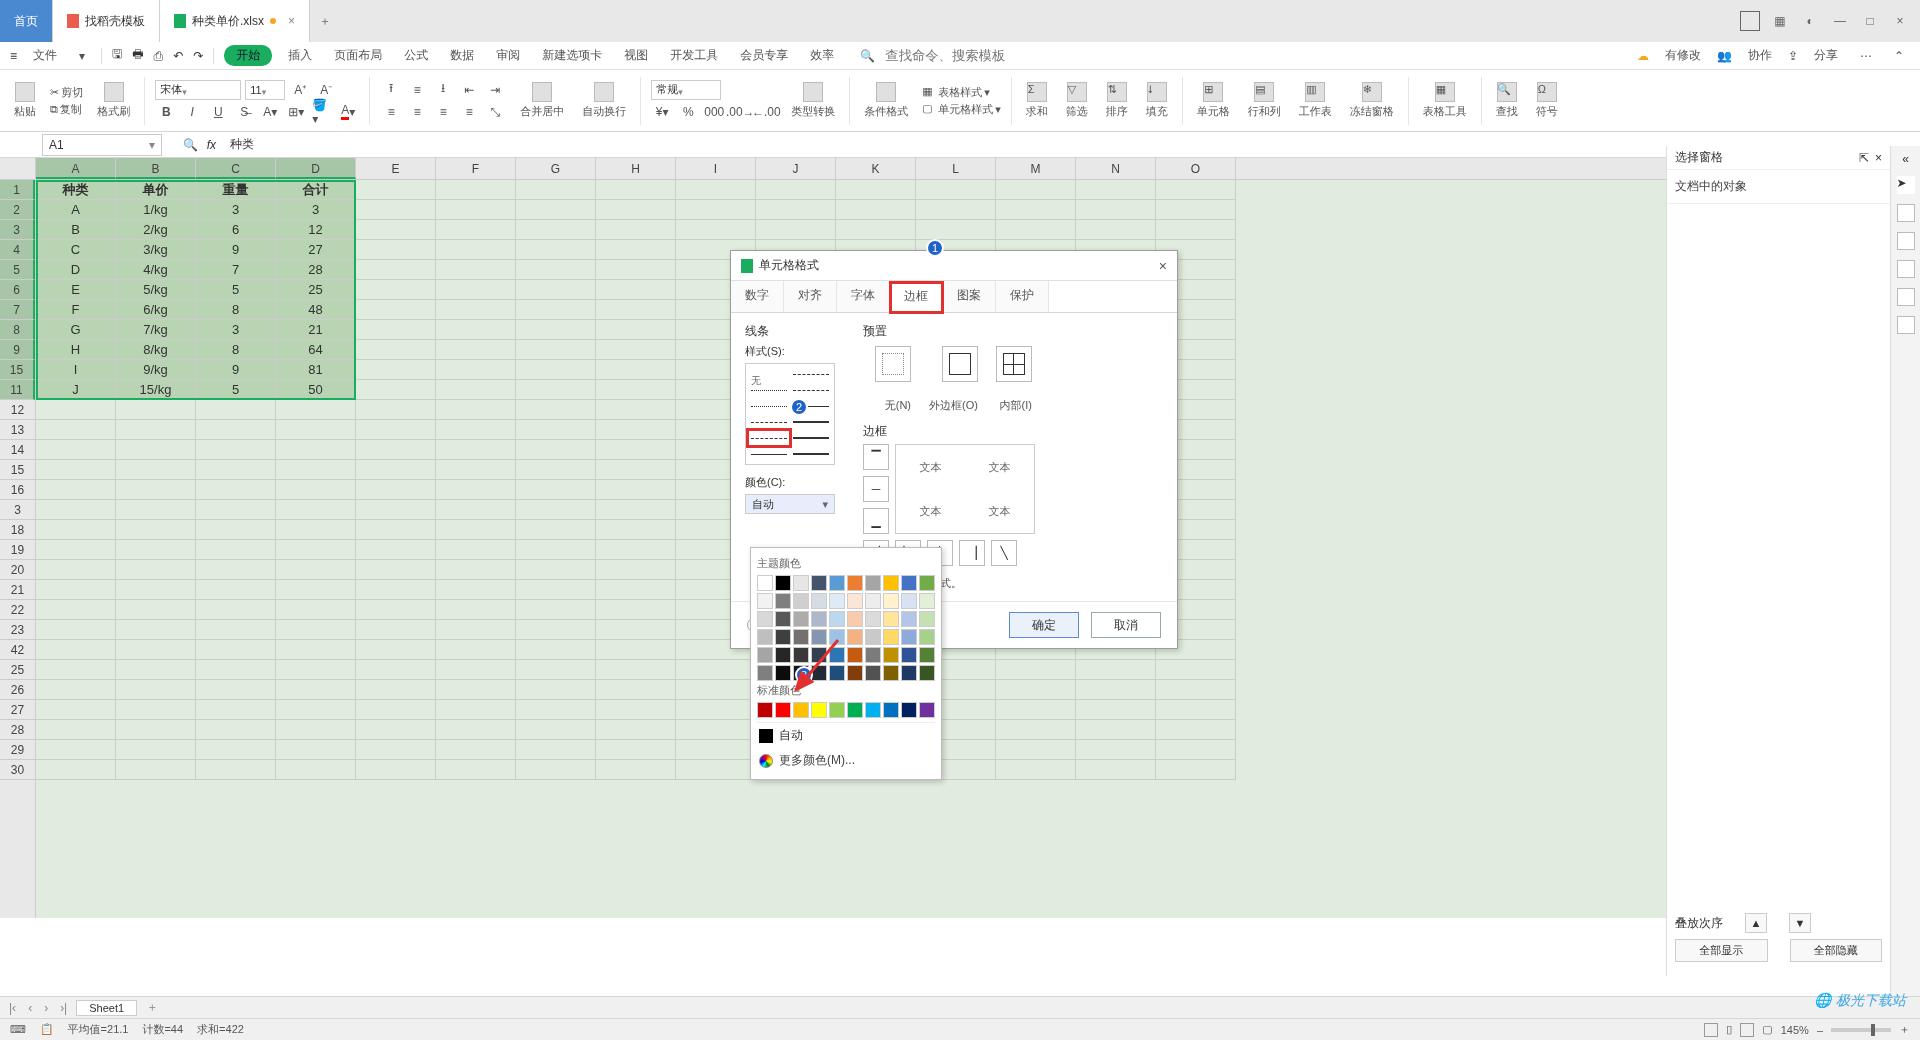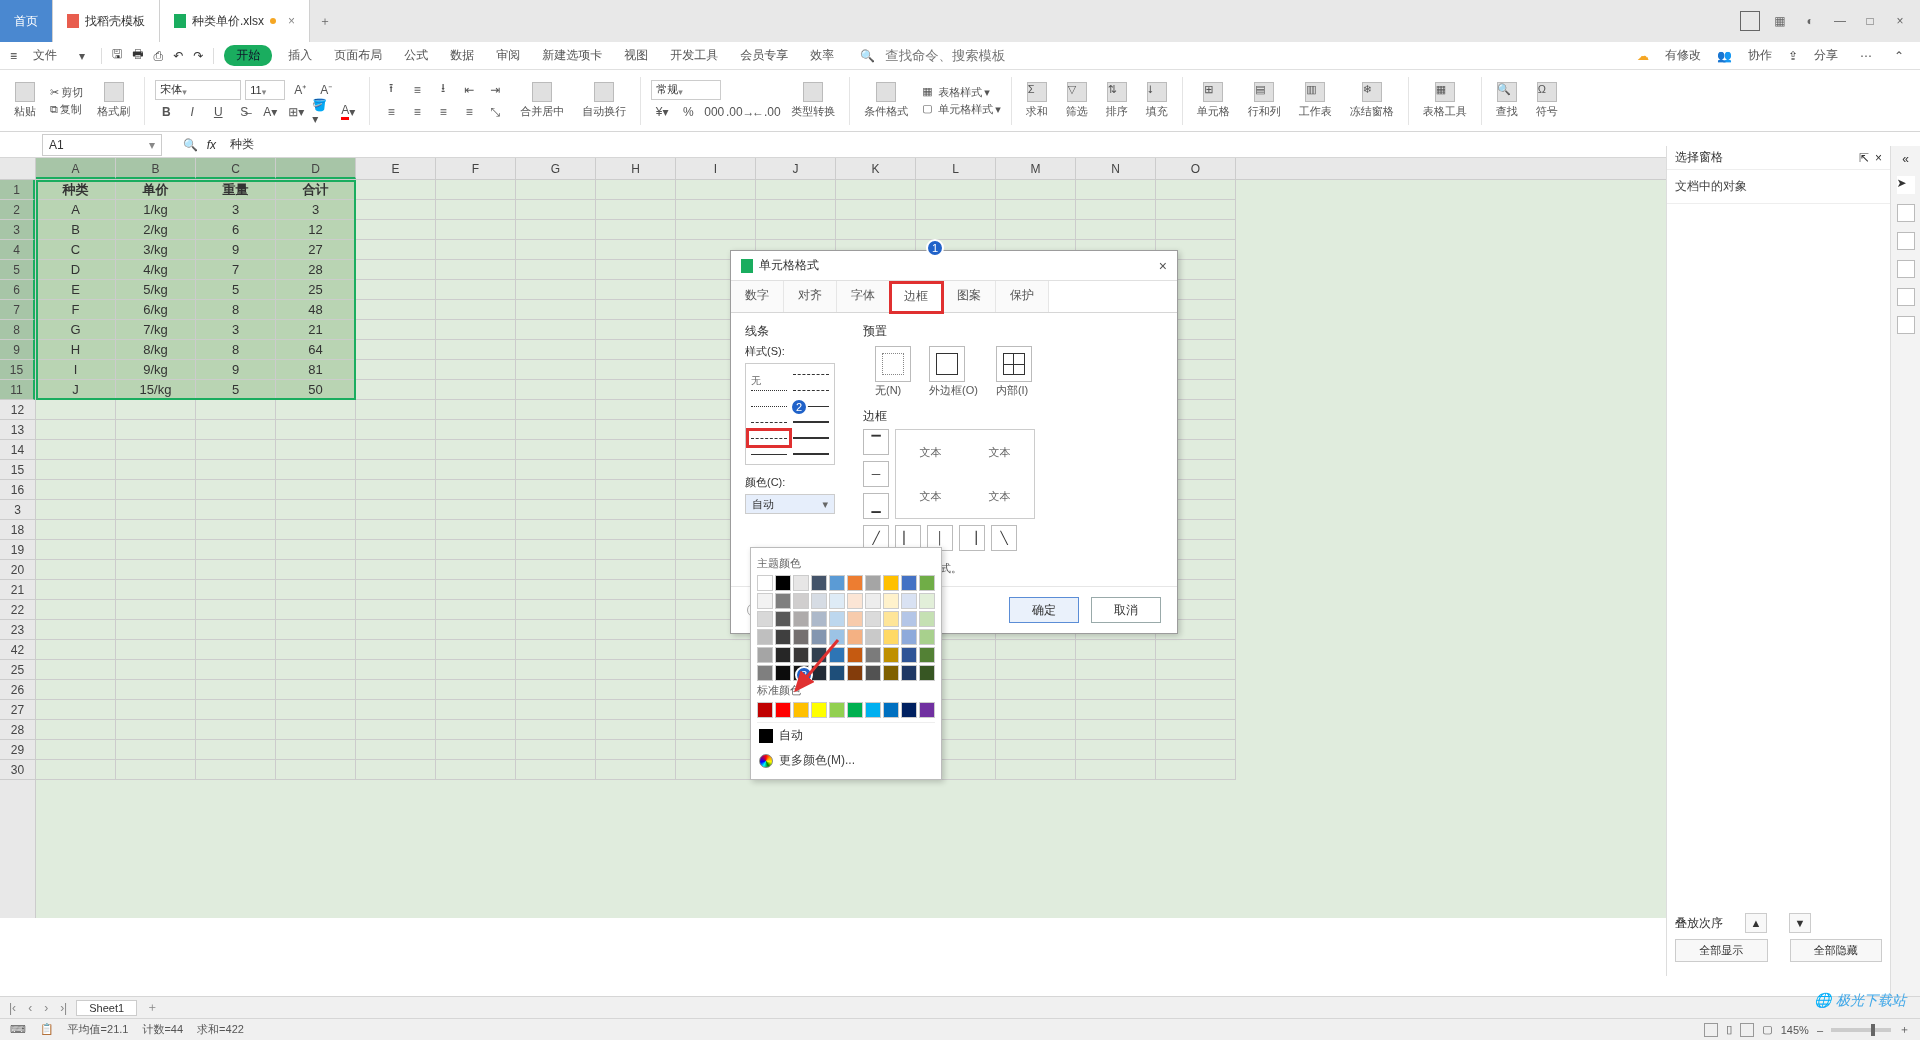--- a/index.html
+++ b/index.html
@@ -108,21 +108,21 @@
 .style-box .sw.dotted span{ border-top:1px dotted #333; }
 .style-box .sw.thick span{ border-top:2px solid #333; }
 .style-box .sw.sel { border:1px solid #5b8dd6; }
 .red-mark { outline:3px solid #e03030; outline-offset:-1px; }
 .badge { position:absolute; width:18px; height:18px; background:#2062c9; color:#fff; border-radius:50%; font-size:11px; display:flex; align-items:center; justify-content:center; border:2px solid #fff; }
 .colorbox { border:1px solid #ccc; width:90px; height:20px; display:flex; align-items:center; justify-content:space-between; padding:0 6px; font-size:11px; background:#e6eefb; }
 .colorbox.drop::after{ content:"▾"; color:#666; }
 .preset-btn { width:36px; height:36px; border:1px solid #bbb; background:#fff; display:flex; align-items:center; justify-content:center; }
 .preset-btn .gridic { width:22px; height:22px; border:1px dotted #888; }
 .preset-row { display:flex; gap:18px; }
-.preset-col { display:flex; flex-direction:column; align-items:flex-start; gap:1px; font-size:11px; color:#555; }
+.preset-col { display:flex; flex-direction:column; align-items:flex-end; gap:16px; font-size:11px; color:#555; }
 .edge-btn { width:26px; height:26px; border:1px solid #bbb; display:flex; align-items:center; justify-content:center; background:#fff; }
 .preview { width:140px; height:90px; border:1px solid #ccc; display:grid; grid-template-columns:1fr 1fr; grid-template-rows:1fr 1fr; }
 .preview div { display:flex; align-items:center; justify-content:center; font-size:11px; color:#666; }
 
 
 .colordrop { position:absolute; left:750px; top:547px; width:192px; background:#fff; border:1px solid #bbb; box-shadow:2px 2px 6px rgba(0,0,0,.2); padding:6px; }
 .colordrop .lbl { font-size:11px; color:#666; margin:2px 0 4px; }
 .cgrid { display:grid; grid-template-columns:repeat(10,16px); gap:2px; }
 .cgrid .sw { width:16px; height:16px; border:1px solid #ccc; }
 .auto-row { display:flex; align-items:center; gap:6px; padding:4px 2px; border-top:1px solid #eee; margin-top:4px; }

